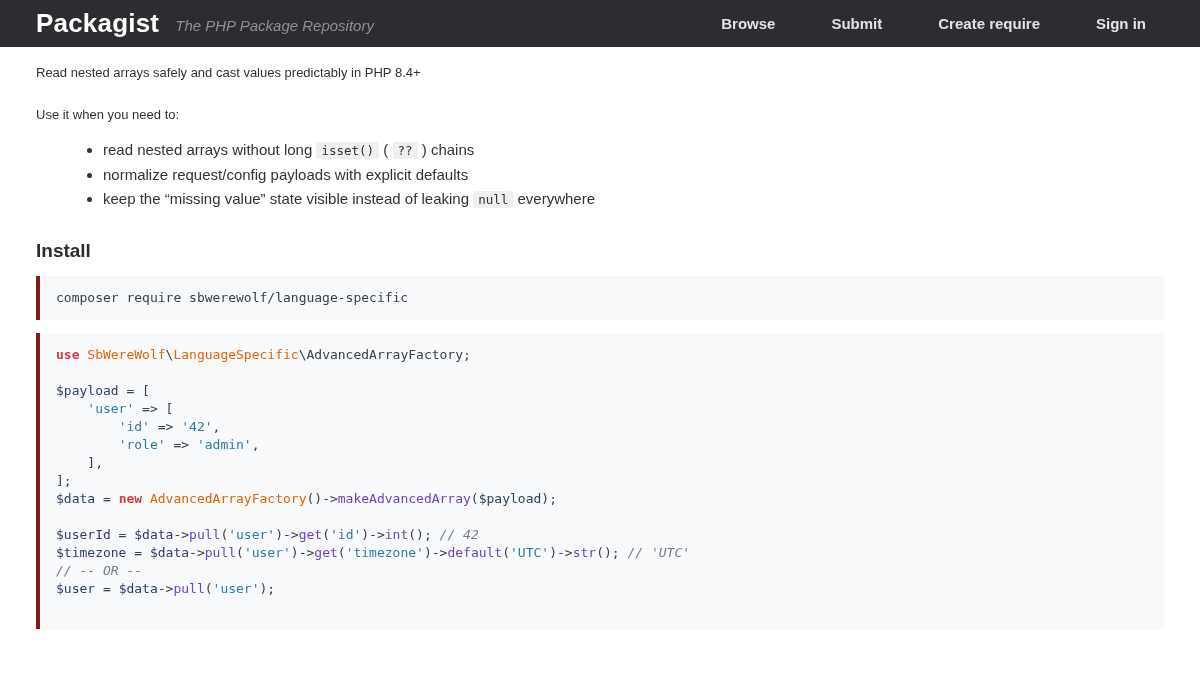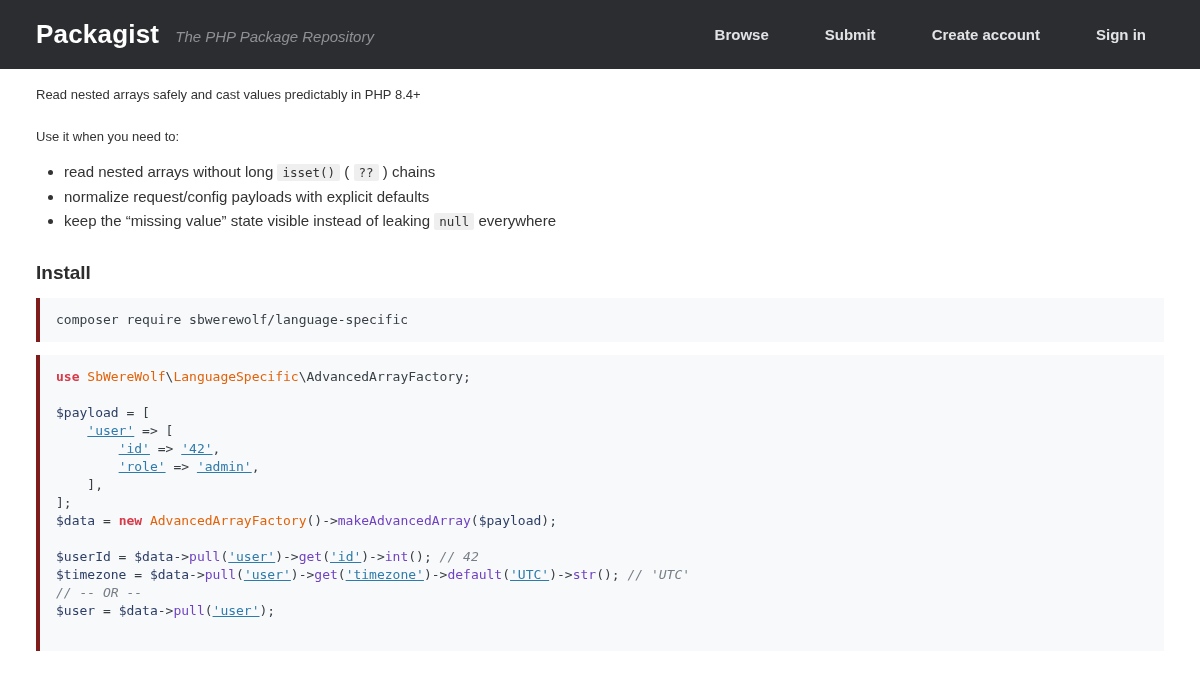--- a/index.html
+++ b/index.html
@@ -5,21 +5,21 @@
   * { box-sizing: border-box; }
   html, body { margin: 0; padding: 0; }
   body {
     width: 1200px; height: 675px; overflow: hidden;
     background: #ffffff;
     font-family: "Liberation Sans", sans-serif;
     color: #333333;
   }
   
   .site-header {
-    height: 69px; background: #2b2d31;
+    height: 47px; background: #2b2d31;
     display: flex; align-items: center;
     padding: 10px 36px;
   }
   .logo {
     color: #ffffff; font-size: 26px; font-weight: bold;
     letter-spacing: 0.2px; text-decoration: none; cursor: pointer;
   }
   .tagline {
     color: #8f9094; font-style: italic; font-size: 15px;
     margin-left: 16px; margin-top: 4px;
@@ -27,21 +27,21 @@
   .nav { margin-left: auto; display: flex; gap: 56px; padding-right: 18px; font-weight: bold; }
   .nav a {
     color: #e2e3e5; font-size: 15px; text-decoration: none; cursor: pointer;
   }
   
   .content { padding: 0 36px; }
   .para { font-size: 13px; line-height: 20px; margin: 0; }
   .para-1 { margin-top: 16px; }
   .para-2 { margin-top: 22px; }
   ul.use-cases { margin: 13px 0 0 0; padding-left: 28px; }
-  ul.use-cases li { font-size: 15px; line-height: 24px; color: #333; }
+  ul.use-cases li { font-size: 15px; line-height: 24px; color: #333; margin-left: 39px; }
   .inline-code {
     font-family: "DejaVu Sans Mono", monospace;
     font-size: 12.5px; background: #efefef; color: #333;
     padding: 1px 5px; border-radius: 2px;
   }
   h2.section-heading {
     font-size: 19px; font-weight: 600; color: #2d2d2d;
     margin: 27px 0 0 0; line-height: 24px;
   }
   pre.code-block {
@@ -52,35 +52,35 @@
     font-family: "DejaVu Sans Mono", monospace;
     font-size: 13px; line-height: 18px;
     color: #383f45;
     white-space: pre;
   }
   pre.code-block .line { min-height: 18px; }
   
   .tk-k { color: #d73a49; font-weight: bold; }              
   .tk-c { color: #e36209; }              
   .tk-f { color: #6f42c1; }              
-  .tk-s { color: #2e7bab; text-decoration: underline; }              
+  .tk-s { color: #2e7bab; }              
   .tk-v { color: #2c3e66; }              
   .tk-m { color: #767d85; font-style: italic; } 
   .tk-p { color: #383f45; }              
 </style>
 </head>
 <body>
 
 <header class="site-header">
   <a class="logo">Packagist</a>
   <span class="tagline">The PHP Package Repository</span>
   <nav class="nav">
     <a>Browse</a>
     <a>Submit</a>
-    <a>Create account</a>
+    <a>Create require</a>
     <a>Sign in</a>
   </nav>
 </header>
 
 <main class="content">
   <p class="para para-1">Read nested arrays safely and cast values predictably in PHP 8.4+</p>
   <p class="para para-2">Use it when you need to:</p>
 
   <ul class="use-cases">
     <li>read nested arrays without long <code class="inline-code">isset()</code> ( <code class="inline-code">??</code> ) chains</li>

